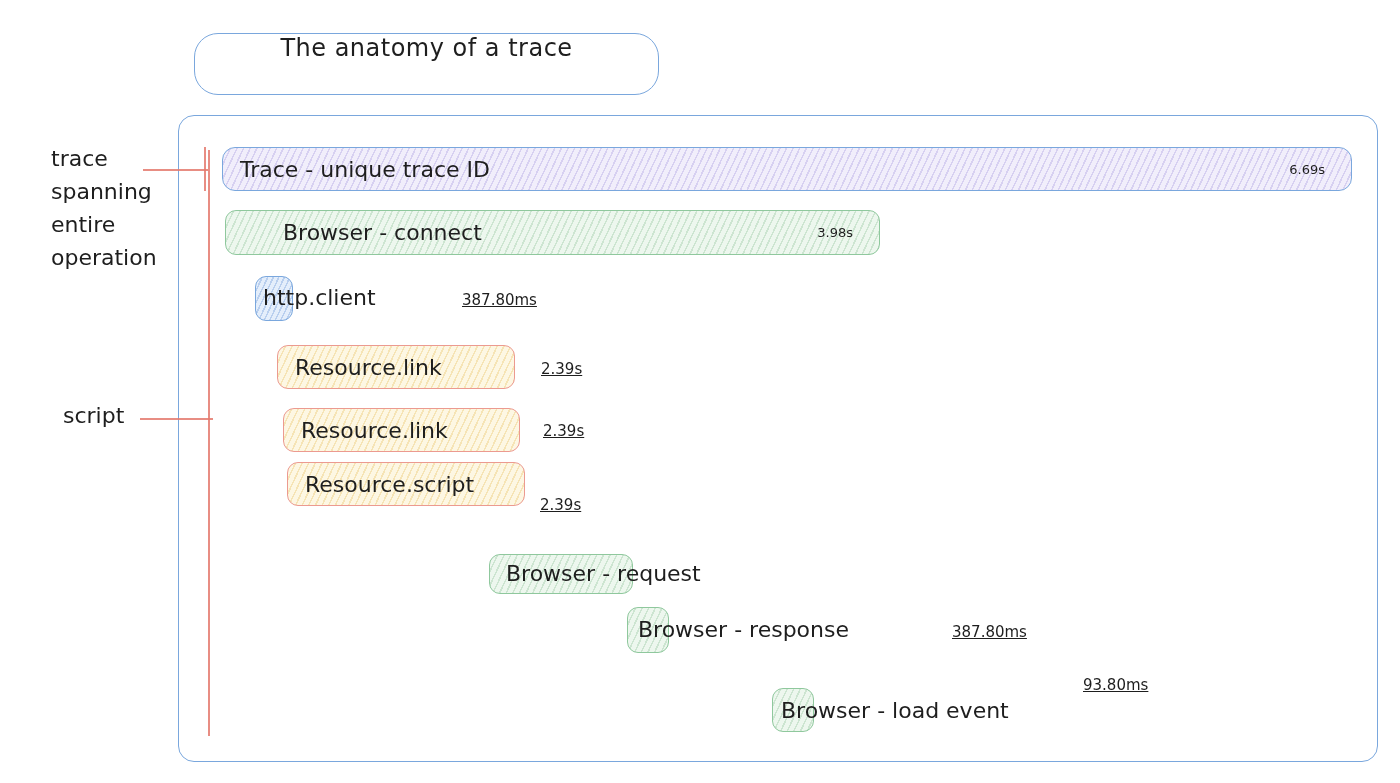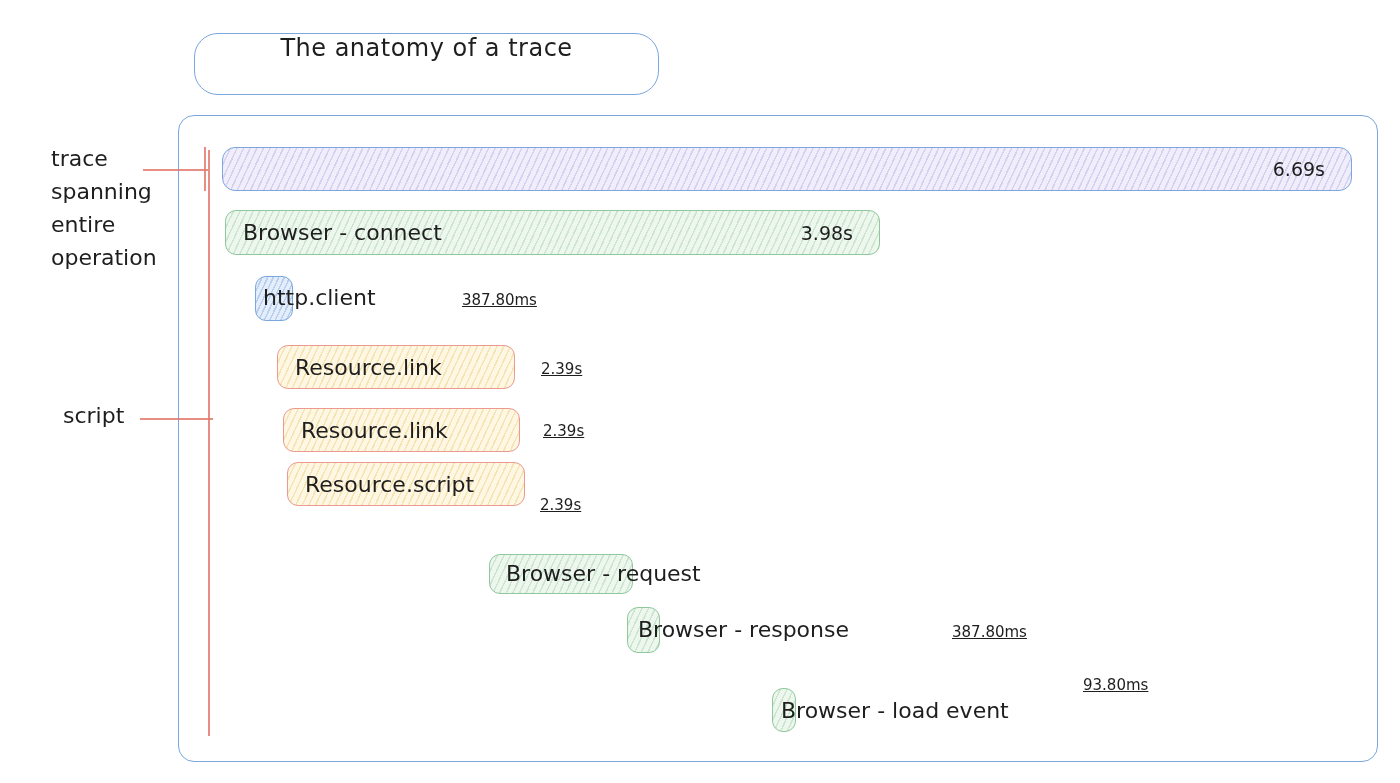--- a/index.html
+++ b/index.html
@@ -6,21 +6,21 @@
   html,body { width:1400px; height:783px; background:#ffffff; overflow:hidden;
               font-family:"DejaVu Sans", sans-serif; color:#1e1e1e; }
   .canvas { position:relative; width:1400px; height:783px; }
 
   
   .fill-purple { background-color:#f1eefb;
     background-image:repeating-linear-gradient(115deg, rgba(147,131,215,0.28) 0 1.5px, transparent 1.5px 6px);
     border:1.6px solid #7aa7dd; }
   .fill-green { background-color:#edf7ee;
     background-image:repeating-linear-gradient(115deg, rgba(90,165,105,0.22) 0 1.5px, transparent 1.5px 6px);
-    border:1.6px solid #8fc89d; }
+    border:1.6px solid #8fc89d;padding-left:40px; }
   .fill-blue { background-color:#e4eefb;
     background-image:repeating-linear-gradient(115deg, rgba(85,135,210,0.30) 0 1.5px, transparent 1.5px 5px);
     border:1.6px solid #7aa7dd; }
   .fill-yellow { background-color:#fdf7e3;
     background-image:repeating-linear-gradient(115deg, rgba(232,192,95,0.35) 0 1.5px, transparent 1.5px 6px);
     border:1.6px solid #ec9a90; }
 
   .abs { position:absolute; }
   .box { border-radius:11px; }
 
@@ -34,21 +34,21 @@
 
   .red-vline { left:208px; top:150px; width:2px; height:586px; background:#e4796d; opacity:0.85; }
   .red-hline { height:2px; background:#e4796d; opacity:0.85; }
   .red-tick  { width:2px; background:#e4796d; opacity:0.85; }
 
   .side-note { left:28px; top:142px; font-size:22px; line-height:33px;margin-left:23px; }
   .spans-note { left:63px; top:403px; font-size:22px; }
 
   .bar { display:flex; align-items:center; }
   .bar-label { font-size:22px; white-space:nowrap; padding-left:17px; }
-  .bar-duration { font-size:19px; white-space:nowrap; margin-left:auto; padding-right:26px; }
+  .bar-duration { font-size:13px; white-space:nowrap; margin-left:auto; padding-right:26px; }
   .free-duration { font-size:15px; white-space:nowrap;text-decoration:underline; }
   .free-text { font-size:22px; white-space:nowrap; }
 </style>
 </head>
 <body>
 
 <div class="canvas">
 
   <div class="abs title-box">
     <span>The anatomy of a trace</span>
@@ -64,20 +64,21 @@
     <div>entire</div>
     <div>operation</div>
   </div>
   <div class="abs red-hline" style="left:143px; top:169px; width:65px;"></div>
   <div class="abs red-tick" style="left:204px; top:147px; height:44px;"></div>
 
   <div class="abs spans-note">script</div>
   <div class="abs red-hline" style="left:140px; top:418px; width:73px;"></div>
 
   <div class="abs box bar fill-purple" style="left:222px; top:147px; width:1130px; height:44px; border-radius:13px;">
+    <span class="bar-label">Trace - unique trace ID</span>
     <span class="bar-duration">6.69s</span>
   </div>
 
   <div class="abs box bar fill-green" style="left:225px; top:210px; width:655px; height:45px;">
     <span class="bar-label">Browser - connect</span>
     <span class="bar-duration">3.98s</span>
   </div>
 
   <div>
     <div class="abs box fill-blue" style="left:255px; top:276px; width:38px; height:45px;"></div>

